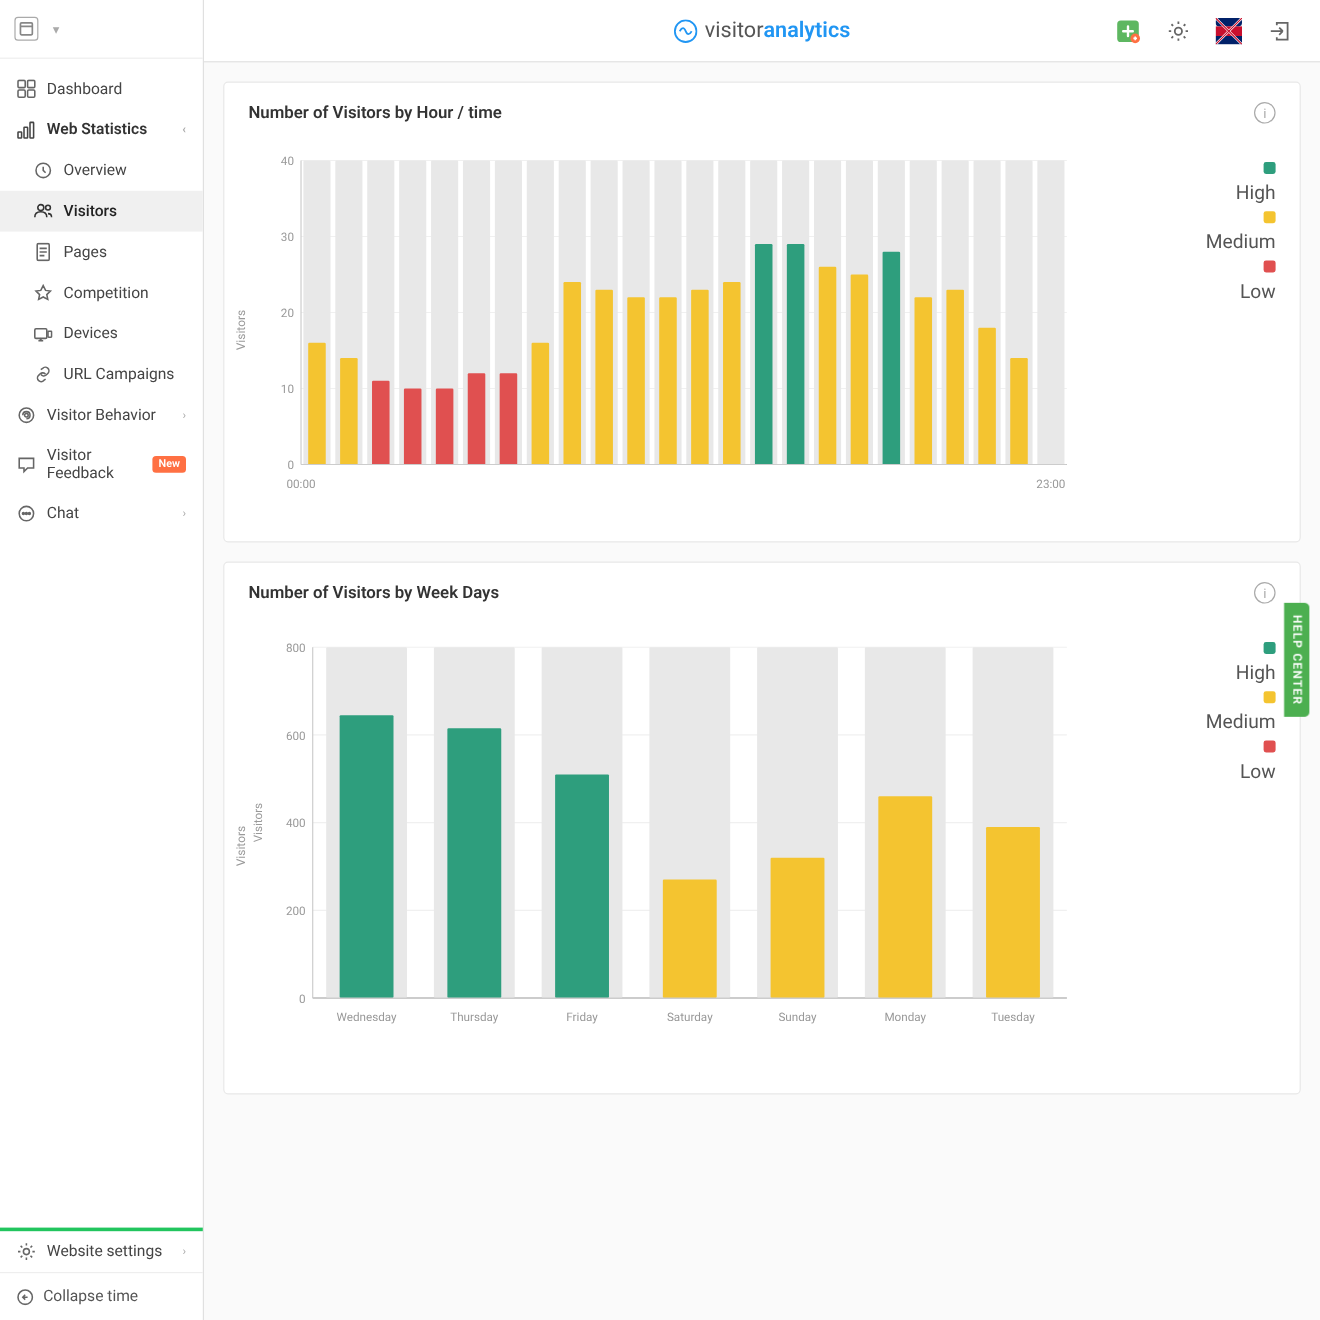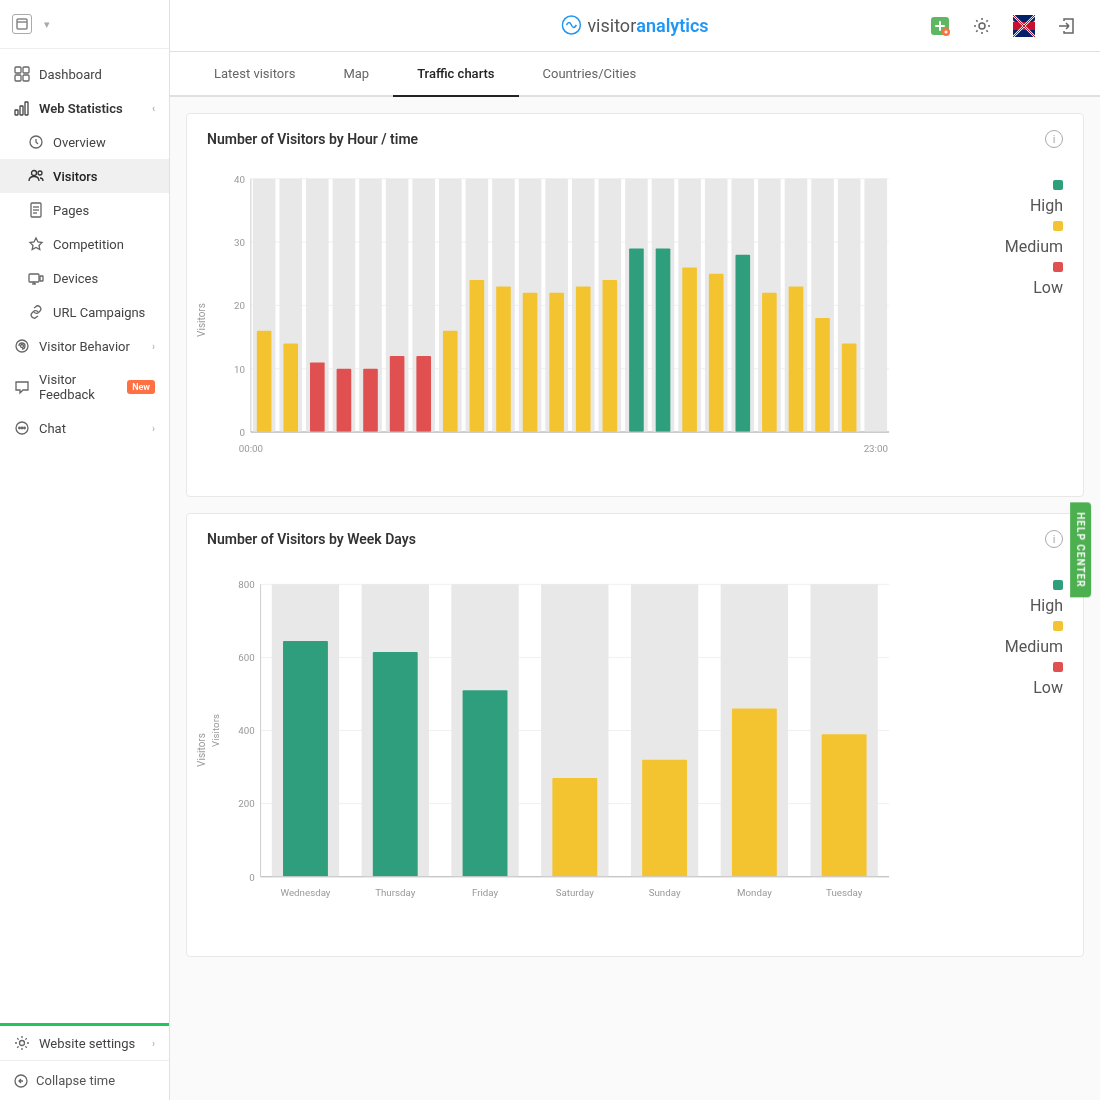--- a/index.html
+++ b/index.html
@@ -81,21 +81,21 @@
       background: #fff;
       border-bottom: 1px solid #e0e0e0;
       display: flex;
       align-items: center;
       padding: 0 20px;
       height: 52px;
       justify-content: space-between;
     }
     .header-logo {
       display: flex;
-      align-items: flex-start;
+      align-items: flex-end;
       gap: 6px;
       font-size: 18px;
       font-weight: 400;
       color: #333;
       position: absolute;
       left: 50%;
       transform: translateX(-50%);
     }
     .header-actions { display: flex; align-items: center; gap: 14px; margin-left: auto; }
     .header-icon { width: 28px; height: 28px; display: flex; align-items: center; justify-content: center; cursor: pointer; }
@@ -396,34 +396,20 @@
       </div>
       <div class="header-icon">
         <svg width="20" height="20" viewBox="0 0 20 20" fill="none" stroke="#666" stroke-width="1.5">
             <path d="M13 10H3M13 10l-3-3M13 10l-3 3"></path>
             <path d="M8 5V3h9v14H8v-2"></path>
           </svg>
       </div>
     </div>
   </div>
 
-  <div class="tabs-bar">
-    <div class="tab-item">
-      <span>Latest visitors</span>
-    </div>
-    <div class="tab-item">
-      <span>Map</span>
-    </div>
-    <div class="tab-item active">
-      <span>Traffic charts</span>
-    </div>
-    <div class="tab-item">
-      <span>Countries/Cities</span>
-    </div>
-  </div>
 
   <div class="content">
 
     <div class="chart-section">
       <div class="chart-header">
         <span class="chart-title">Number of Visitors by Hour / time</span>
         <div class="chart-info-icon">i</div>
       </div>
       <div class="chart-wrapper">
         <div class="chart-area">

